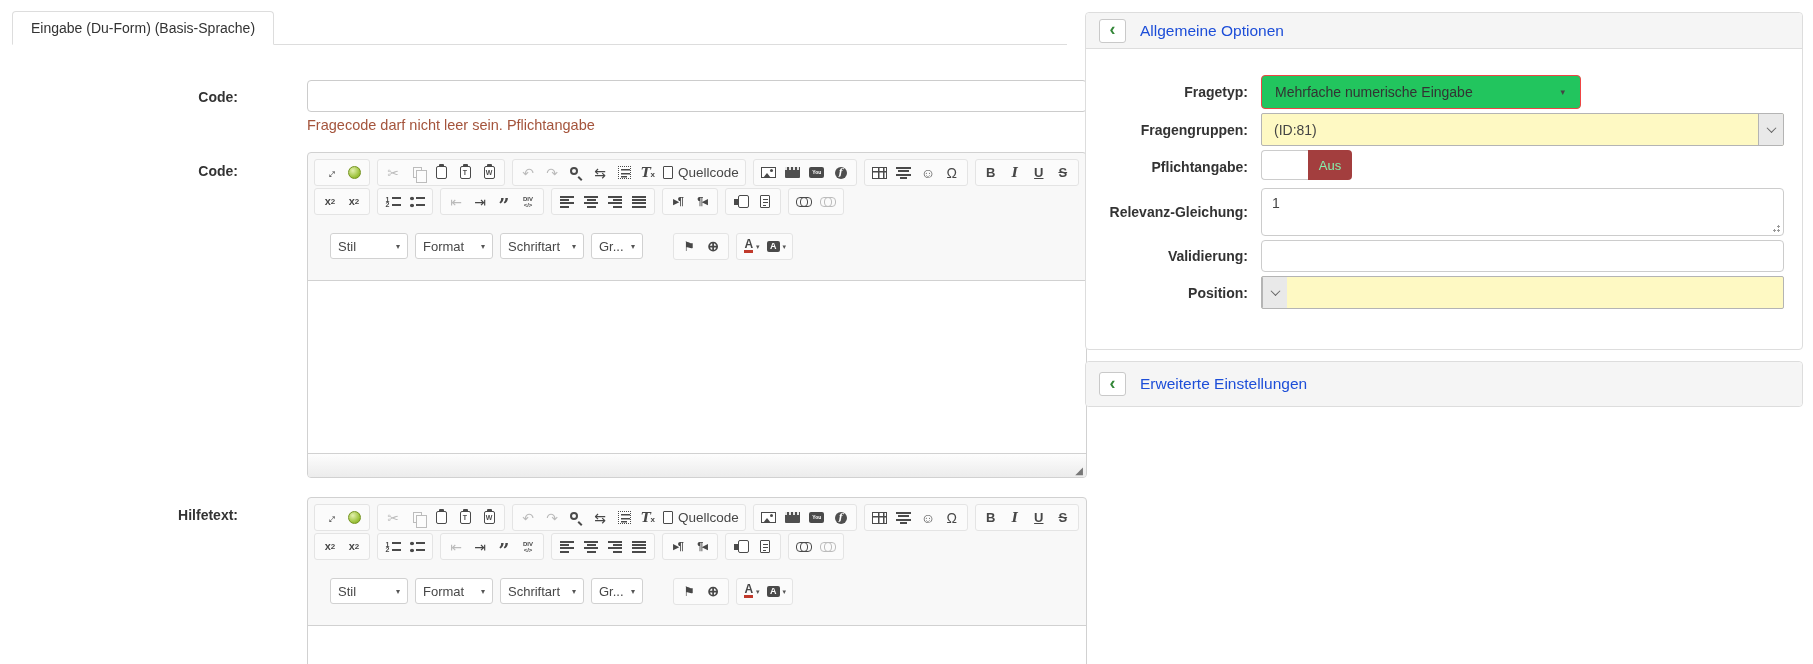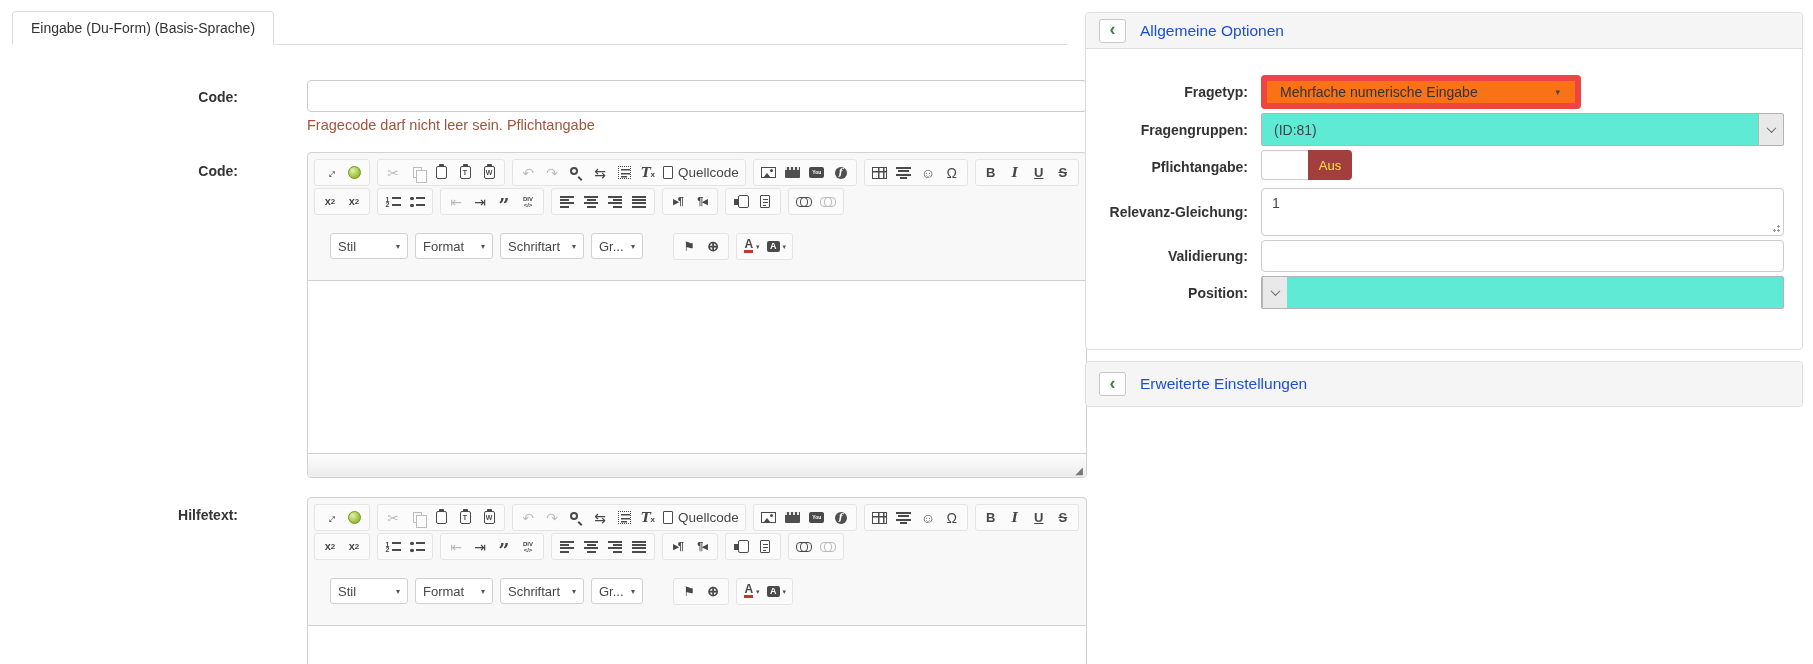--- a/index.html
+++ b/index.html
@@ -136,32 +136,32 @@
   .panel.collapsed .panel-header{border-bottom:none;border-radius:4px;height:44px}
   .collapse-btn{width:27px;height:24px;background:#fff;border:1px solid #c9c9c9;border-radius:3px;display:flex;align-items:center;justify-content:center;margin-right:14px;cursor:pointer;padding:0}
   .chev{color:var(--accent-green);font-weight:700;font-size:18px;line-height:1;margin-top:-3px}
   .panel-title{font-size:15.5px;font-weight:400;color:#1d4ed8;margin:0}
   .panel-body{padding:26px 18px 28px 0}
   .opt-row{display:flex;align-items:center;margin-bottom:4px}
   .opt-row:last-child{margin-bottom:12px}
   .olabel{width:162px;margin-right:13px;flex:none;text-align:right;font-weight:700;font-size:14px;color:#333}
   .ofield{flex:1;min-width:0}
 
-  .dd-button{width:320px;height:34px;border:6px solid #ef4444;border-radius:4px;background:#f97316;display:flex;align-items:center;
+  .dd-button{width:320px;height:34px;border:1px solid #ef4444;border-radius:4px;background:#22c55e;display:flex;align-items:center;
              justify-content:space-between;padding:0 15px 0 13px;font-size:14px;color:#333;cursor:pointer}
   .dd-caret{font-size:9px;color:#444}
 
-  .select{height:33px;border:1px solid #b4b4b4;border-radius:2px;background:#5eead4;display:flex;align-items:stretch;overflow:hidden;cursor:pointer}
+  .select{height:33px;border:1px solid #b4b4b4;border-radius:2px;background:#fef9c3;display:flex;align-items:stretch;overflow:hidden;cursor:pointer}
   .sel-text{flex:1;display:flex;align-items:center;padding-left:12px;font-size:14px;color:#444}
   .sel-arrow{width:25px;flex:none;background:#e9e9e9;border-left:1px solid #b4b4b4;display:flex;align-items:center;justify-content:center}
   .chev-css{width:7px;height:7px;border-right:1.5px solid #666;border-bottom:1.5px solid #666;transform:rotate(45deg) translate(-1px,-1px)}
 
   .toggle{display:inline-flex;height:30px;cursor:pointer}
   .toggle-on{width:47px;background:#fff;border:1px solid #ccc;border-right:none;border-radius:4px 0 0 4px}
-  .toggle-off{width:44px;background:var(--toggle-off);border-radius:0 4px 4px 0;color:#fde047;font-size:13px;display:flex;align-items:center;justify-content:center}
+  .toggle-off{width:44px;background:var(--toggle-off);border-radius:0 4px 4px 0;color:#86efac;font-size:13px;display:flex;align-items:center;justify-content:center}
 
   .ta{display:block;width:100%;height:48px;border:1px solid #ccc;border-radius:4px;resize:none;padding:6px 10px;
       font:14px "Liberation Sans",sans-serif;color:#444;outline:none;
       background-image:radial-gradient(circle,#999 1px,transparent 1.4px),radial-gradient(circle,#999 1px,transparent 1.4px),radial-gradient(circle,#999 1px,transparent 1.4px);
       background-size:3px 3px;background-repeat:no-repeat;
       background-position:right 3px bottom 3px,right 3px bottom 7px,right 7px bottom 3px}
 </style>
 </head>
 <body>
 

